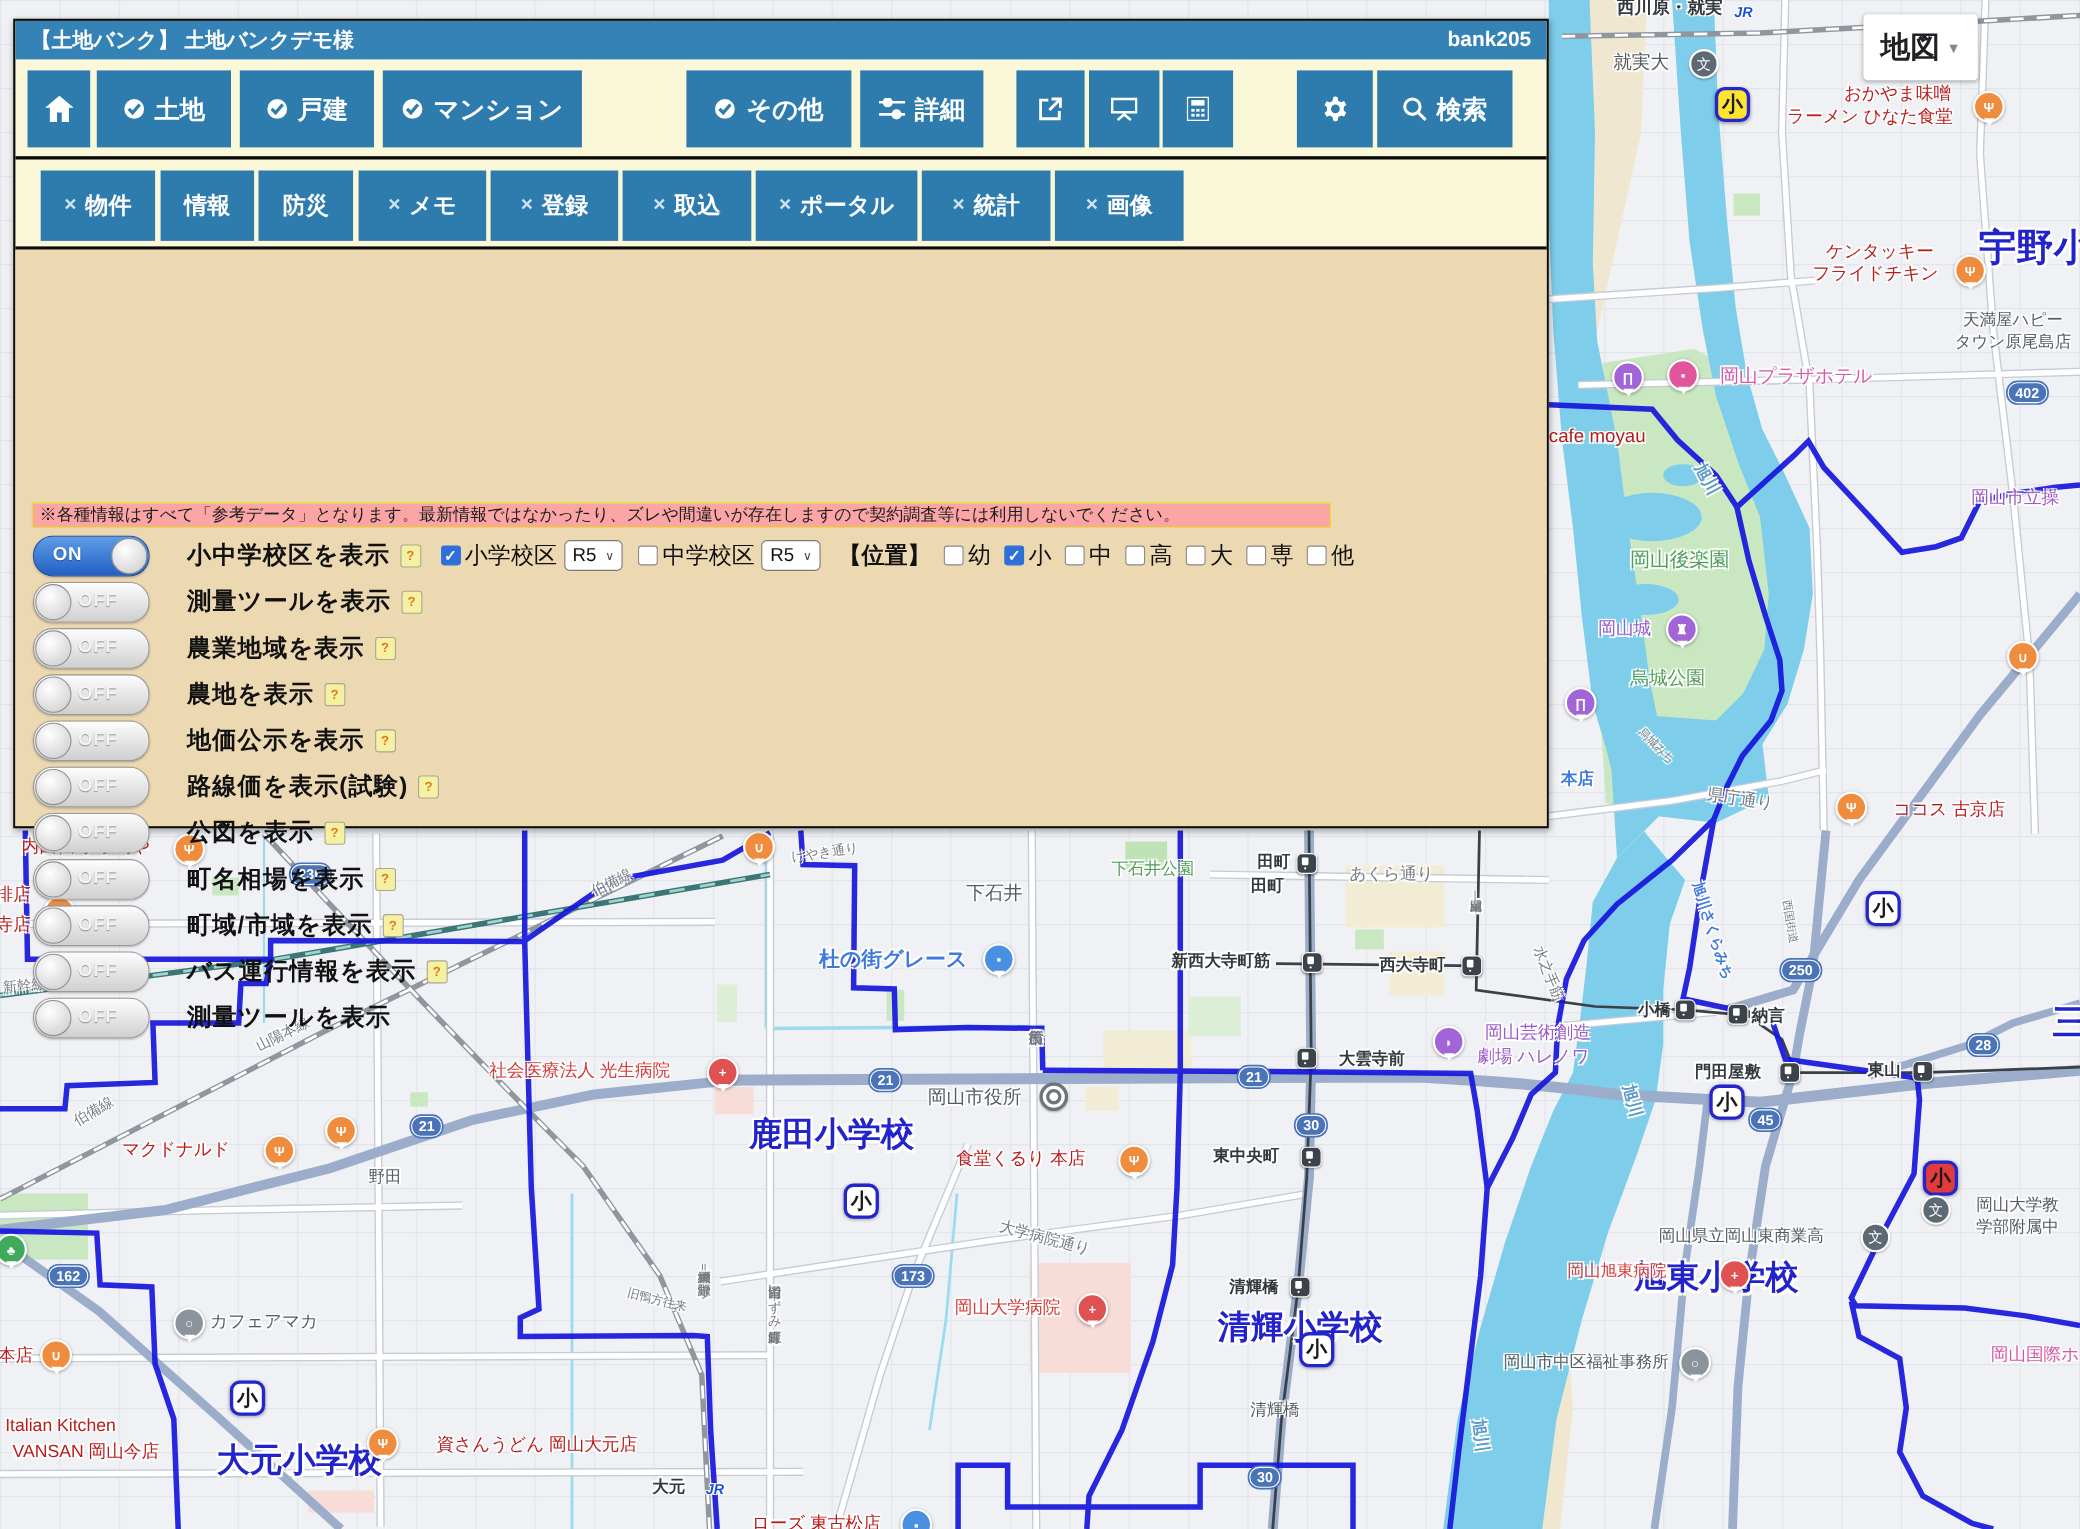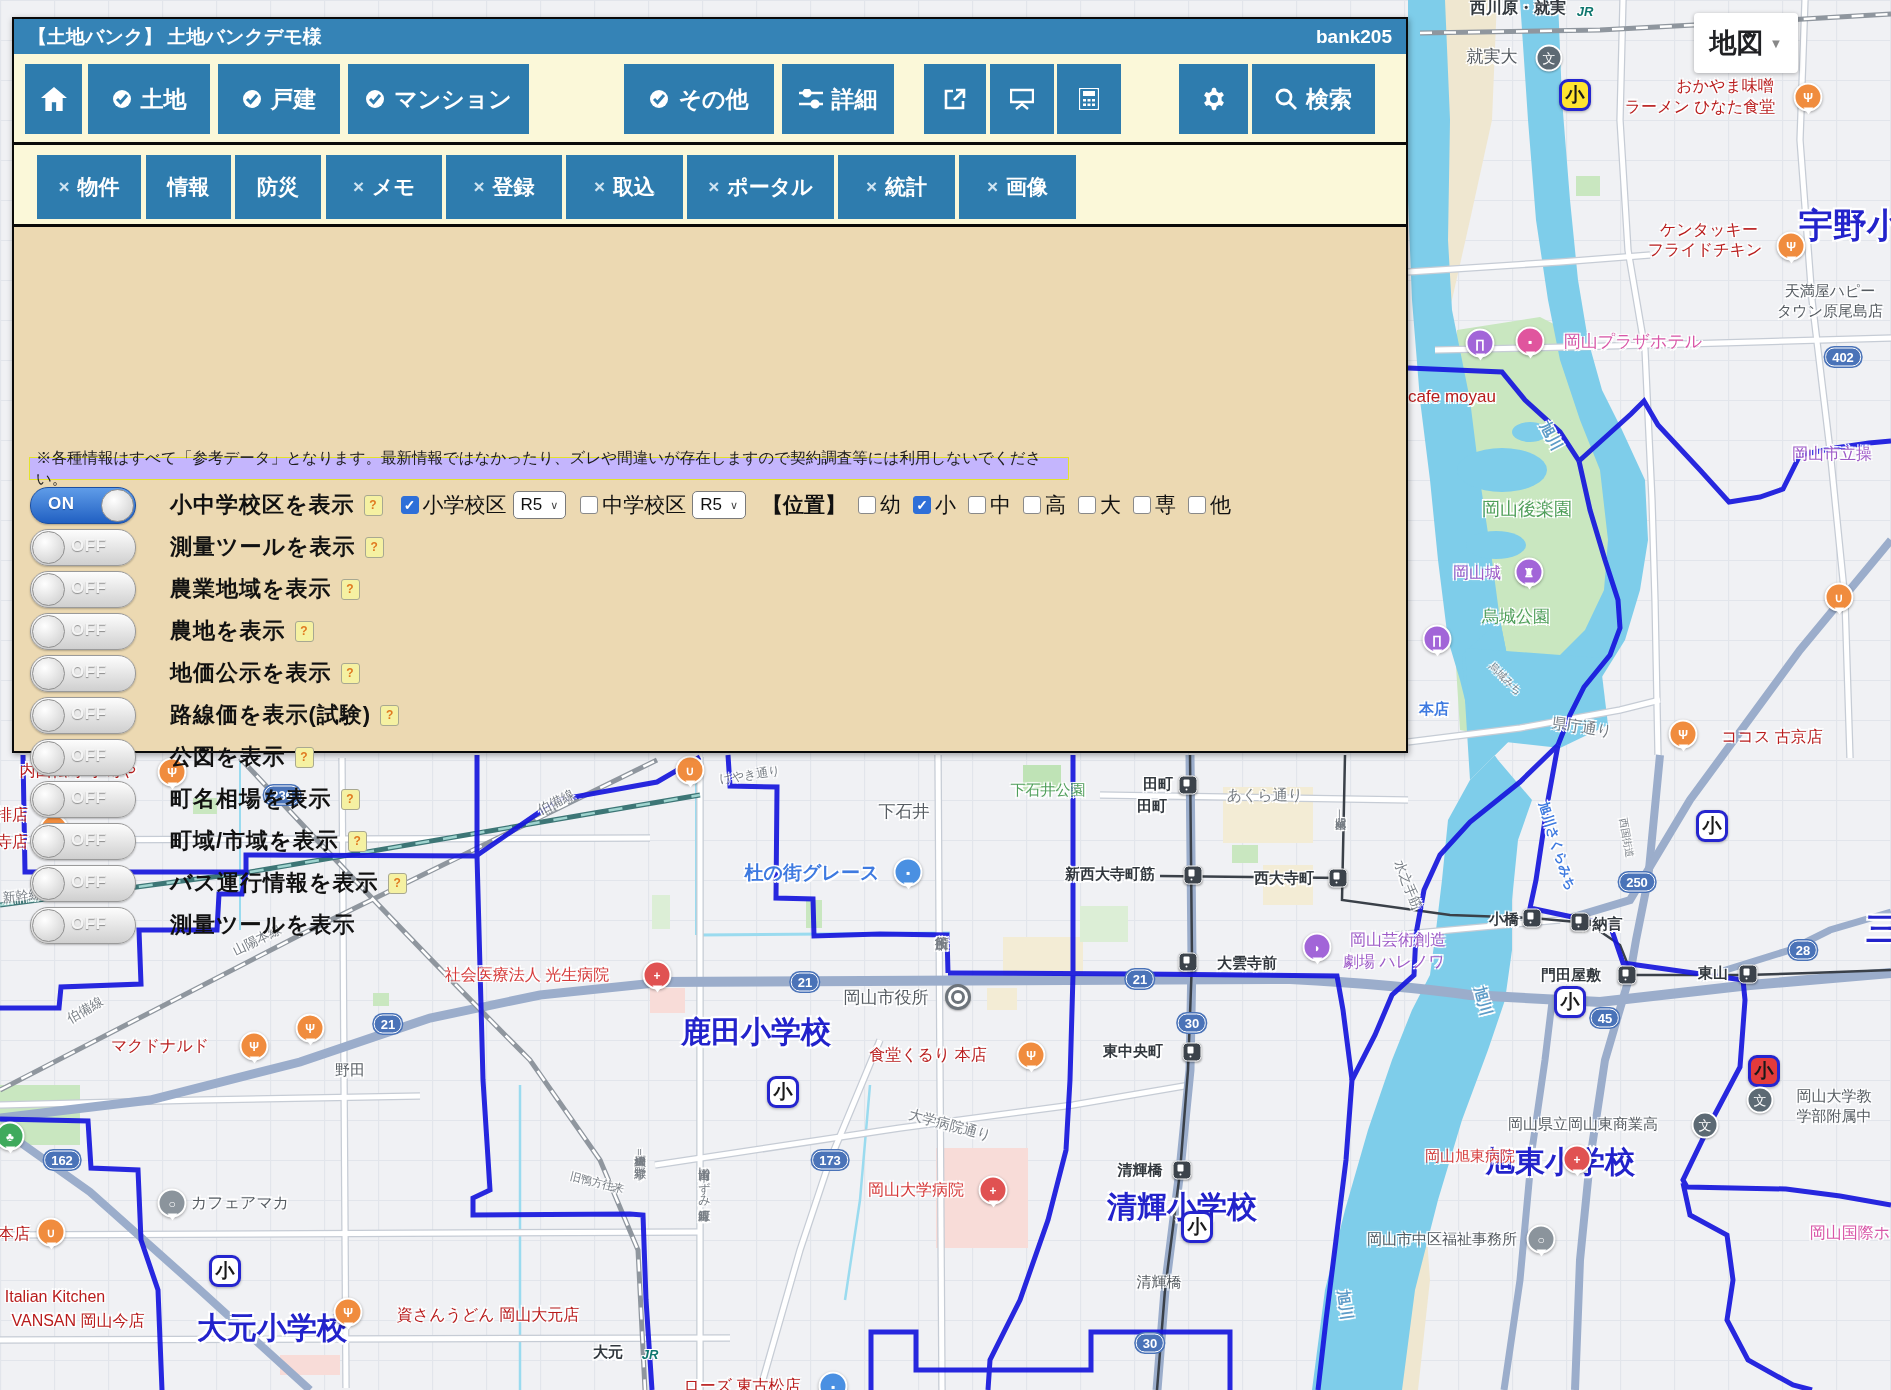--- a/index.html
+++ b/index.html
@@ -25,21 +25,21 @@
   .sb{position:absolute;transform:translate(-50%,-50%);width:26px;height:26px;background:#fff;border:3.5px solid #2525cf;border-radius:9px;
     display:flex;align-items:center;justify-content:center;font-size:19px;font-weight:bold;color:#1a1a1a;box-shadow:0 1px 3px rgba(0,0,0,.3);}
   .sb.y{background:#ffe430;}
   .sb.r{background:#e23b3b;}
   .poi{position:absolute;transform:translate(-50%,-50%);width:25px;height:25px;border-radius:50%;border:2.5px solid #fff;
     box-shadow:0 1px 3px rgba(0,0,0,.35);display:flex;align-items:center;justify-content:center;color:#fff;font-size:12px;font-weight:bold;}
   .poi::after{content:'';position:absolute;left:50%;top:23px;margin-left:-5px;border:5px solid transparent;border-top:7px solid #fff;}
   .tram{position:absolute;transform:translate(-50%,-50%);width:17px;height:17px;background:#3c434b;border:1.5px solid #fff;border-radius:5px;box-shadow:0 1px 2px rgba(0,0,0,.3);}
   .tram::before{content:'';position:absolute;left:4px;top:3px;width:6px;height:7px;background:#fff;border-radius:1px;}
   .tram::after{content:'';position:absolute;left:6px;top:12px;width:2px;height:2px;background:#fff;border-radius:50%;}
-  .jr{position:absolute;transform:translate(-50%,-50%);color:#0f766e;font-weight:bold;font-style:italic;font-size:13px;
+  .jr{position:absolute;transform:translate(-50%,-50%);color:#1d4ed8;font-weight:bold;font-style:italic;font-size:13px;
     text-shadow:-1px -1px 0 #fff,1px -1px 0 #fff,-1px 1px 0 #fff,1px 1px 0 #fff;}
   .schoolicon{position:absolute;transform:translate(-50%,-50%);width:23px;height:23px;border-radius:50%;background:#5d6a74;border:2px solid #fff;
     color:#fff;font-size:13px;display:flex;align-items:center;justify-content:center;box-shadow:0 1px 2px rgba(0,0,0,.3);}
   .cityicon{position:absolute;transform:translate(-50%,-50%);width:20px;height:20px;border-radius:50%;background:#fff;border:3px solid #6d747b;box-shadow:0 1px 2px rgba(0,0,0,.3);}
   .cityicon::before{content:'';position:absolute;left:3px;top:3px;width:8px;height:8px;border-radius:50%;border:3px solid #6d747b;}
   #map-style-btn{position:absolute;left:1694px;top:13px;width:104px;height:60px;background:#fff;border:none;border-radius:4px;
     box-shadow:0 1px 4px rgba(0,0,0,.3);font-family:inherit;font-size:27px;font-weight:bold;color:#202124;display:flex;align-items:center;justify-content:center;gap:6px;}
   #map-style-btn .car{font-size:13px;color:#888;}
 
   
@@ -48,21 +48,21 @@
   #titlebar .t{font-size:19px;font-weight:bold;}
   #sep1{position:absolute;left:0;right:0;top:123px;height:3px;background:#0a0a0a;}
   #sep2{position:absolute;left:0;right:0;top:205px;height:3px;background:#0a0a0a;}
   #tan{position:absolute;left:0;right:0;top:208px;bottom:0;background:#ecd9b2;}
   .navbtn{position:absolute;top:45px;height:70px;background:#2e7cae;color:#fff;border:none;font-family:inherit;font-size:23px;font-weight:bold;
     display:flex;align-items:center;justify-content:center;gap:9px;cursor:pointer;}
   .navbtn svg{display:block;}
   .tabbtn{position:absolute;top:136px;height:64px;background:#2e7cae;color:#fff;border:none;font-family:inherit;font-size:21px;font-weight:bold;
     display:flex;align-items:center;justify-content:center;gap:8px;}
   .tabbtn .x{font-size:19px;font-weight:bold;color:#cfe4f2;}
-  #notice{position:absolute;left:15px;top:230px;width:1040px;height:23px;background:#c4b5fd;border:1px solid #e3e32a;box-sizing:border-box;
+  #notice{position:absolute;left:15px;top:230px;width:1181px;height:23px;background:#fca5a5;border:1px solid #e3e32a;box-sizing:border-box;
     font-size:15.5px;color:#1c1c1c;display:flex;align-items:center;padding:0 6px;}
   .lrow{position:absolute;left:16px;height:38px;display:flex;align-items:center;}
   .pill{position:relative;width:104px;height:35px;border-radius:18px;flex:none;cursor:pointer;box-shadow:0 1px 2px rgba(0,0,0,.25);}
   .pill.on{background:linear-gradient(#5f9ce8,#2160c2);border:1px solid #1d4fa0;}
   .pill.off{background:linear-gradient(#fdfdfd,#cfcfcf);border:1px solid #9a9a9a;}
   .pill .knob{position:absolute;top:1px;width:31px;height:31px;border-radius:50%;background:radial-gradient(circle at 38% 32%,#ffffff,#c9c9c9);border:1px solid #909090;}
   .pill.on .knob{right:1px;}
   .pill.off .knob{left:1px;}
   .pill .ptxt{position:absolute;top:6px;font-size:17px;font-weight:bold;letter-spacing:.5px;}
   .pill.on .ptxt{left:17px;color:#fff;text-shadow:0 1px 1px #1a4f9e;}

